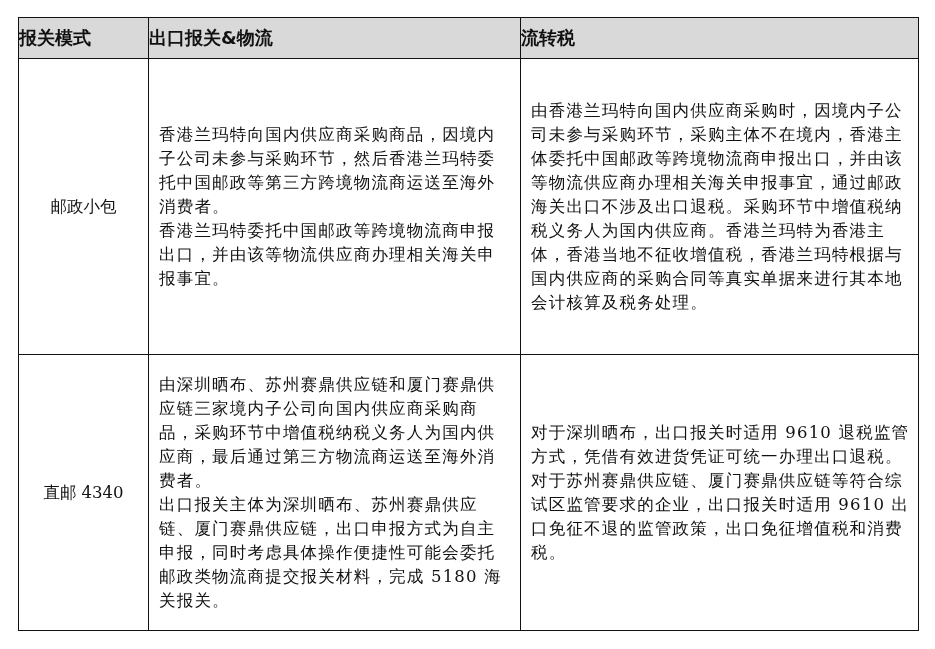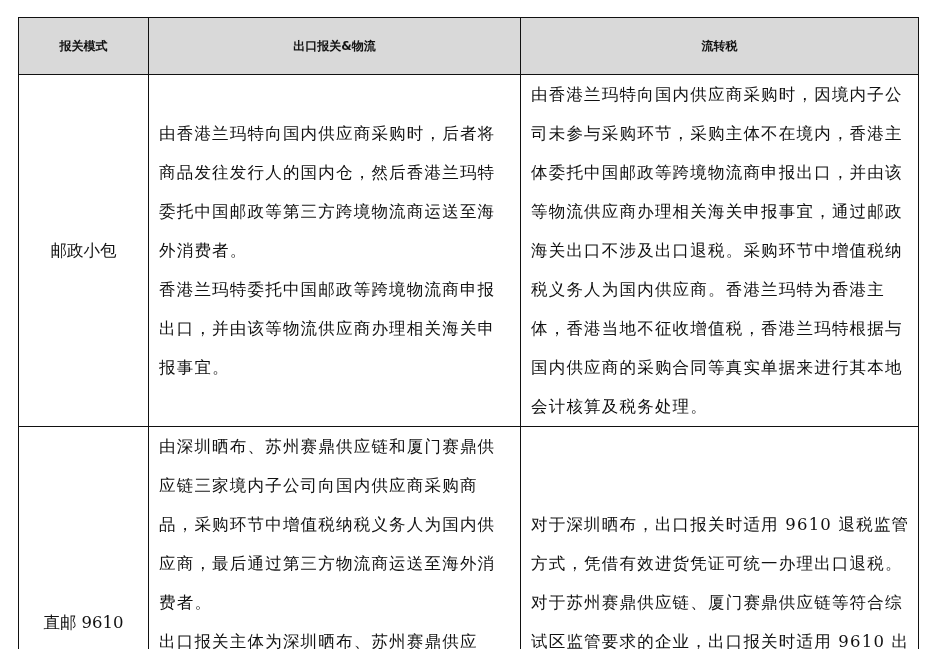--- a/index.html
+++ b/index.html
@@ -2,22 +2,22 @@
 <html><head>
 <meta charset="utf-8">
 <style>
   html, body { margin:0; padding:0; background:#ffffff; }
   body { width:935px; height:649px; position:relative; overflow:hidden;
          font-family:"DejaVu Serif","Liberation Serif",serif; color:#111; }
   table { position:absolute; left:18px; top:17px; width:900px;
           border-collapse:collapse; table-layout:fixed; }
   td, th { border:1.5px solid #111; vertical-align:middle; }
   th { background:#d9d9d9; height:40px; font-family:"DejaVu Sans","Liberation Sans",sans-serif;
-       font-weight:bold; font-size:12px; text-align:center; padding:8px; }
-  td { font-size:16.5px; line-height:39px; }
+       font-weight:bold; font-size:18px; text-align:left; padding:0; }
+  td { font-size:16.5px; line-height:24px; }
   td.mode { text-align:center; }
   td.txt { padding:0 8px 0 10px; letter-spacing:1.2px; }
   .para { display:block; }
   .row1 { height:296px; }
   .row2 { height:276px; }
 </style>
 </head>
 <body>
 
 <table>
@@ -28,29 +28,29 @@
   </colgroup>
   <tbody>
       <tr>
     <th>报关模式</th>
     <th>出口报关&amp;物流</th>
     <th>流转税</th>
   </tr>
   <tr class="row1">
     <td class="mode">邮政小包</td>
     <td class="txt">
-      <span class="para">由香港兰玛特向国内供应商采购时，后者将商品发往发行人的国内仓，然后香港兰玛特委托中国邮政等第三方跨境物流商运送至海外消费者。</span>
+      <span class="para">香港兰玛特向国内供应商采购商品，因境内子公司未参与采购环节，然后香港兰玛特委托中国邮政等第三方跨境物流商运送至海外消费者。</span>
       <span class="para">香港兰玛特委托中国邮政等跨境物流商申报出口，并由该等物流供应商办理相关海关申报事宜。</span>
     </td>
     <td class="txt">
       <span class="para">由香港兰玛特向国内供应商采购时，因境内子公司未参与采购环节，采购主体不在境内，香港主体委托中国邮政等跨境物流商申报出口，并由该等物流供应商办理相关海关申报事宜，通过邮政海关出口不涉及出口退税。采购环节中增值税纳税义务人为国内供应商。香港兰玛特为香港主体，香港当地不征收增值税，香港兰玛特根据与国内供应商的采购合同等真实单据来进行其本地会计核算及税务处理。</span>
     </td>
   </tr>
   <tr class="row2">
-    <td class="mode">直邮 9610</td>
+    <td class="mode">直邮 4340</td>
     <td class="txt">
       <span class="para">由深圳晒布、苏州赛鼎供应链和厦门赛鼎供应链三家境内子公司向国内供应商采购商品，采购环节中增值税纳税义务人为国内供应商，最后通过第三方物流商运送至海外消费者。</span>
       <span class="para">出口报关主体为深圳晒布、苏州赛鼎供应链、厦门赛鼎供应链，出口申报方式为自主申报，同时考虑具体操作便捷性可能会委托邮政类物流商提交报关材料，完成 5180 海关报关。</span>
     </td>
     <td class="txt">
       <span class="para">对于深圳晒布，出口报关时适用 9610 退税监管方式，凭借有效进货凭证可统一办理出口退税。对于苏州赛鼎供应链、厦门赛鼎供应链等符合综试区监管要求的企业，出口报关时适用 9610 出口免征不退的监管政策，出口免征增值税和消费税。</span>
     </td>
   </tr>
 </tbody>
   </table>

